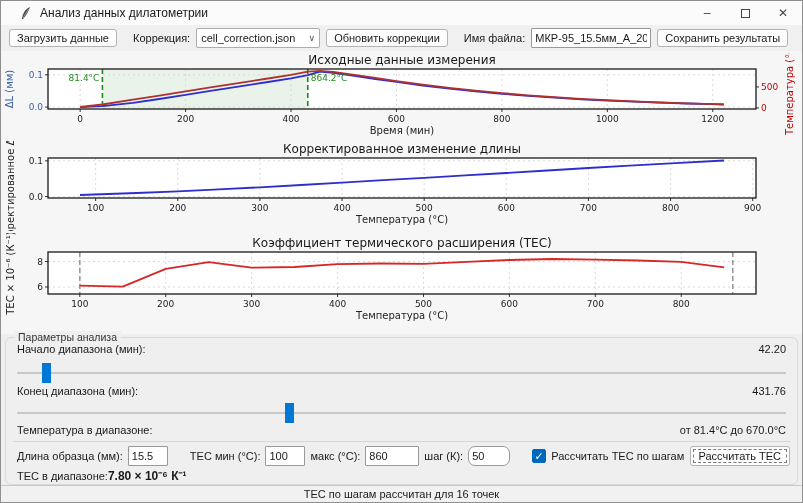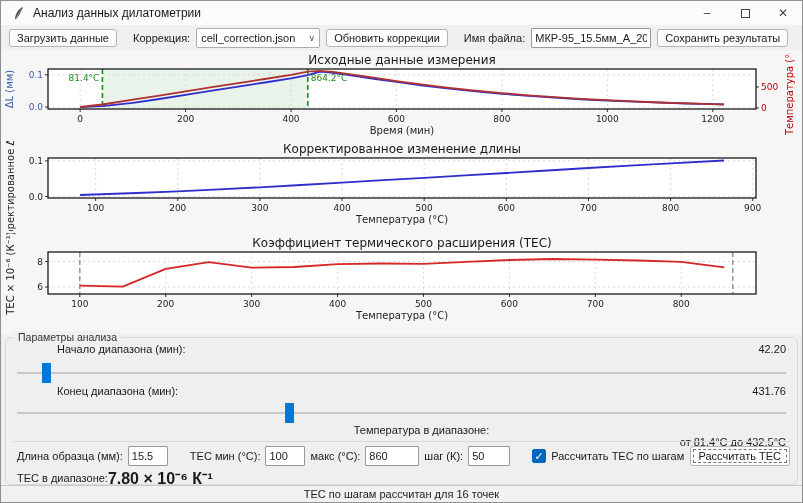--- a/index.html
+++ b/index.html
@@ -4,21 +4,21 @@
 <style>
   html,body{margin:0;padding:0;background:#d9d9d9;}
   *{box-sizing:border-box;}
   .win{
     position:relative;width:803px;height:503px;background:#efefef;
     border:1px solid #8f8f8f;overflow:hidden;
     font-family:"Liberation Sans",sans-serif;font-size:11px;color:#1a1a1a;
   }
   
   .titlebar{position:absolute;top:0;left:0;right:0;height:24px;background:#fbfbfb;
-    display:flex;align-items:center;padding-left:11px;}
+    display:flex;align-items:center;padding-left:18px;}
   .titlebar .title{margin-left:8px;font-size:12px;color:#1a1a1a;}
   .wincontrols{margin-left:auto;display:flex;height:100%;}
   .wincontrols span{width:38px;display:flex;align-items:center;justify-content:center;
     font-size:12px;color:#444;cursor:default;}
   .maxglyph{width:9px;height:9px;border:1px solid #444;display:inline-block;}
   
   .toolbar{position:absolute;top:24px;left:0;right:0;height:26px;background:#f0f0f0;
     display:flex;align-items:center;padding:0 8px;gap:6px;}
   .btn{background:#fdfdfd;border:1px solid #b3b3b3;border-radius:3px;padding:2px 7px;
     font-size:11px;color:#1a1a1a;white-space:nowrap;cursor:default;}
@@ -32,34 +32,34 @@
   .fname{width:120px;}
   
   .figure{position:absolute;top:50px;left:0;width:803px;height:283px;background:#f6f6f6;}
   .chart{position:absolute;left:0;}
   .chart text{font-family:"DejaVu Sans","Liberation Sans",sans-serif;}
   
   .frame{position:absolute;left:4px;right:4px;top:336px;height:148px;
     border:1px solid #d9d9d9;border-radius:6px;}
   .frame .legend{position:absolute;top:-7px;left:8px;background:#efefef;padding:0 4px;
     font-size:10.5px;color:#333;}
-  .prow{position:absolute;left:16px;right:16px;display:flex;align-items:center;margin-left:40px;}
+  .prow{position:absolute;left:16px;right:16px;display:flex;align-items:flex-end;}
   .pval{margin-left:auto;}
   .slider{position:absolute;left:14px;right:14px;height:20px;}
   .slider .track{position:absolute;left:2px;right:2px;top:9px;height:2px;background:#c8c8c8;}
   .slider .thumb{position:absolute;top:0;width:9px;height:20px;background:#0078d7;}
   .sep{position:absolute;left:12px;right:12px;top:440px;height:1px;background:#d6d6d6;}
   .inrow{position:absolute;left:16px;right:12px;top:444px;height:22px;
     display:flex;align-items:center;gap:5px;white-space:nowrap;}
   .inrow .gap{width:12px;}
   .cb{width:14px;height:14px;background:#0067c0;border:1px solid #0067c0;border-radius:2px;
     color:#fff;font-size:11px;line-height:13px;text-align:center;display:inline-block;}
   .calc{margin-left:auto;outline:1px dashed #777;outline-offset:-4px;padding:3px 8px;}
   .tecrow{position:absolute;left:16px;top:466px;display:flex;align-items:center;}
-  .tecval{font-weight:bold;font-size:16px;}
+  .tecval{font-weight:bold;font-size:12px;}
   
   .statusbar{position:absolute;left:0;right:0;bottom:0;height:17px;background:#f1f1f1;
     border-top:1px solid #c8c8c8;display:flex;align-items:center;padding:0 4px;font-size:11px;justify-content:center;}
 </style>
 </head>
 <body>
 
 <div class="win">
 
   <div class="titlebar">
@@ -235,37 +235,37 @@
 
   <div class="prow" style="top:384px;">
     <span>Конец диапазона (мин):</span>
     <span class="pval">431.76</span>
   </div>
   <div class="slider" style="top:402px;" id="slider-end">
     <div class="track"></div>
     <div class="thumb" style="left: 270px;"></div>
   </div>
 
-  <div class="prow" style="top:423px;flex-direction:column;">
+  <div class="prow" style="top:423px;">
     <span>Температура в диапазоне:</span>
-    <span class="pval">от 81.4°C до 432.5°C</span>
+    <span class="pval">от 81.4°C до 670.0°C</span>
   </div>
 
   <div class="sep"></div>
 
   <div class="inrow">
     <span>Длина образца (мм):</span>
     <input class="entry" style="width: 40px;" value="15.5">
     <span class="gap"></span>
     <span>TEC мин (°C):</span>
     <input class="entry" style="width: 40px;" value="100">
     <span>макс (°C):</span>
     <input class="entry" style="width: 54px;" value="860">
     <span>шаг (К):</span>
-    <input class="entry" style="width: 42px;" value="50">
+    <input class="entry" style="width: 42px; border-radius: 7px;" value="50">
     <span class="gap"></span>
     <span class="cb">✓</span>
     <span>Рассчитать TEC по шагам</span>
     <button class="btn calc">Рассчитать TEC</button>
   </div>
 
   <div class="tecrow">
     <span>TEC в диапазоне:</span>
     <span class="tecval">7.80 × 10⁻⁶ К⁻¹</span>
   </div>

